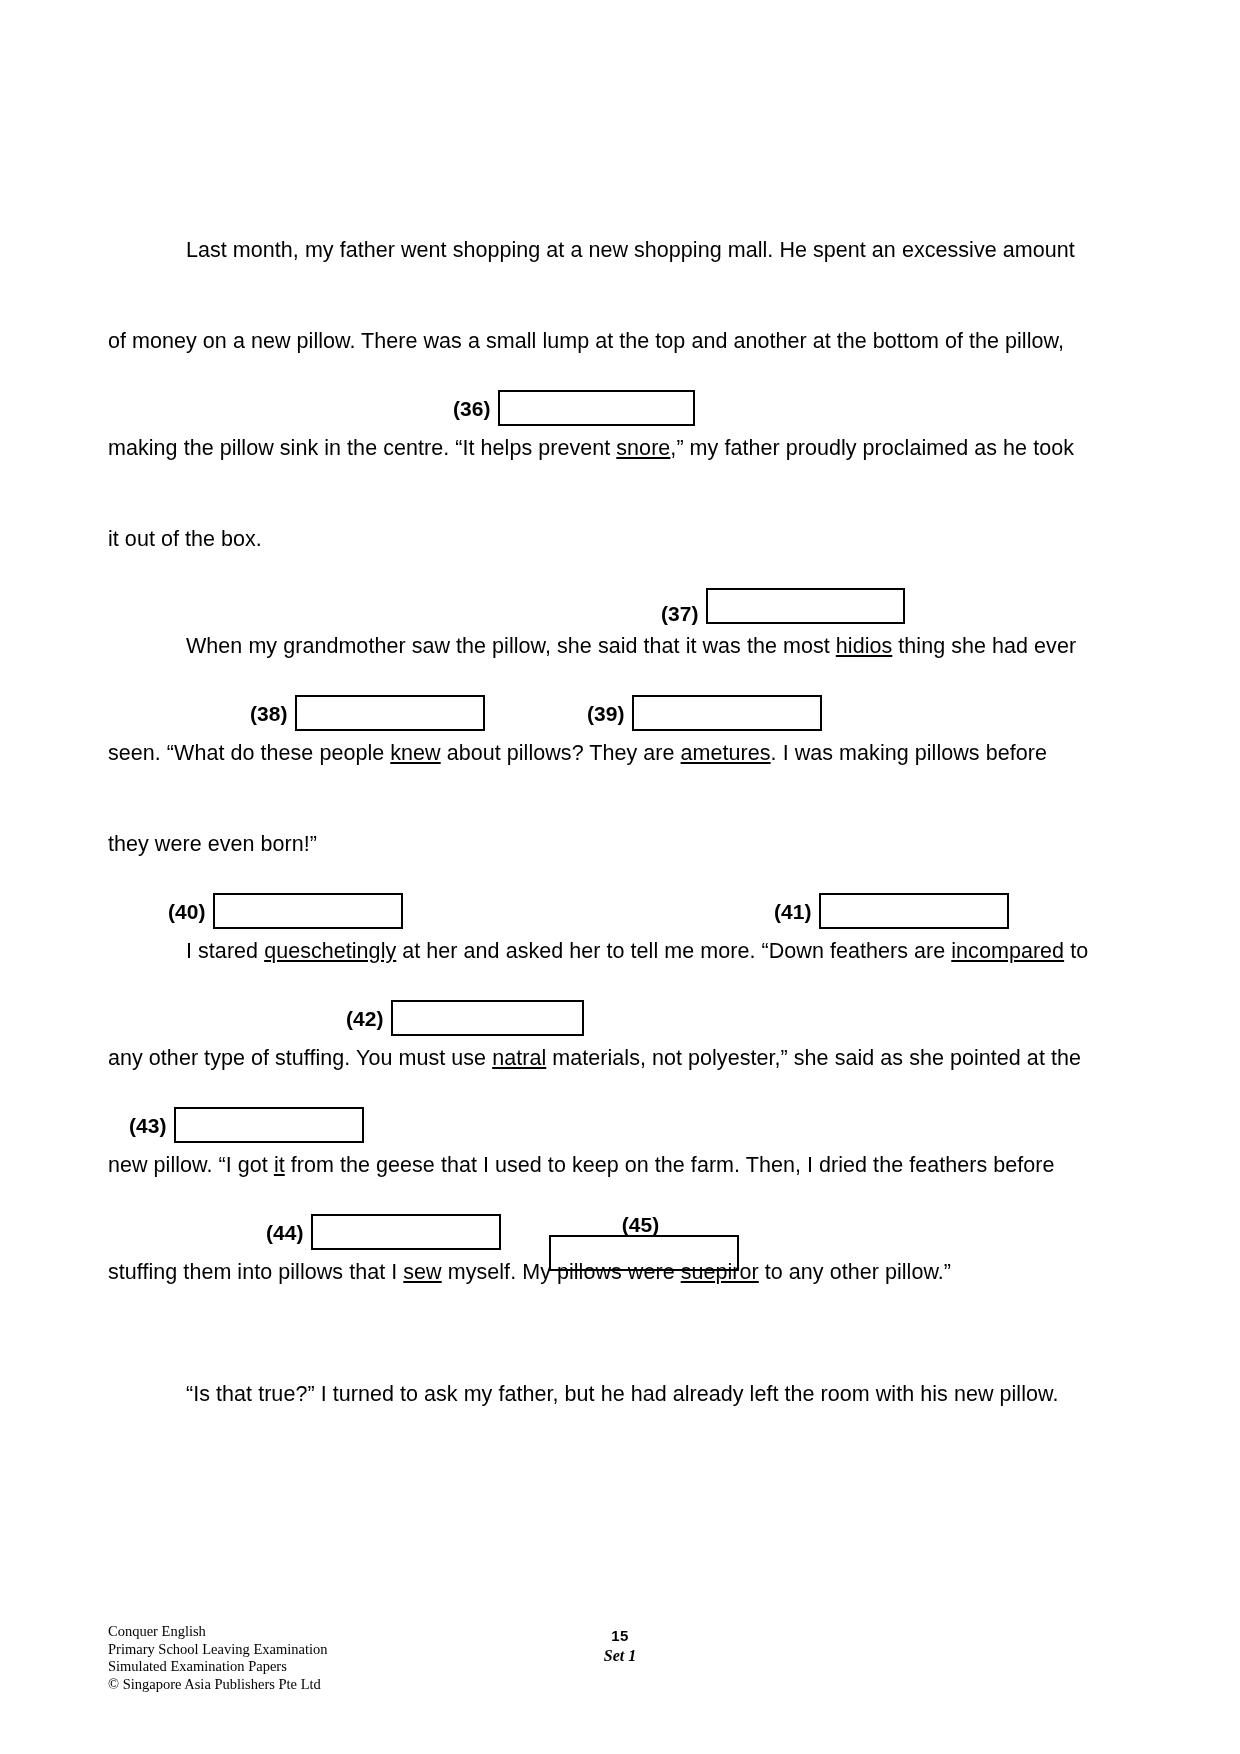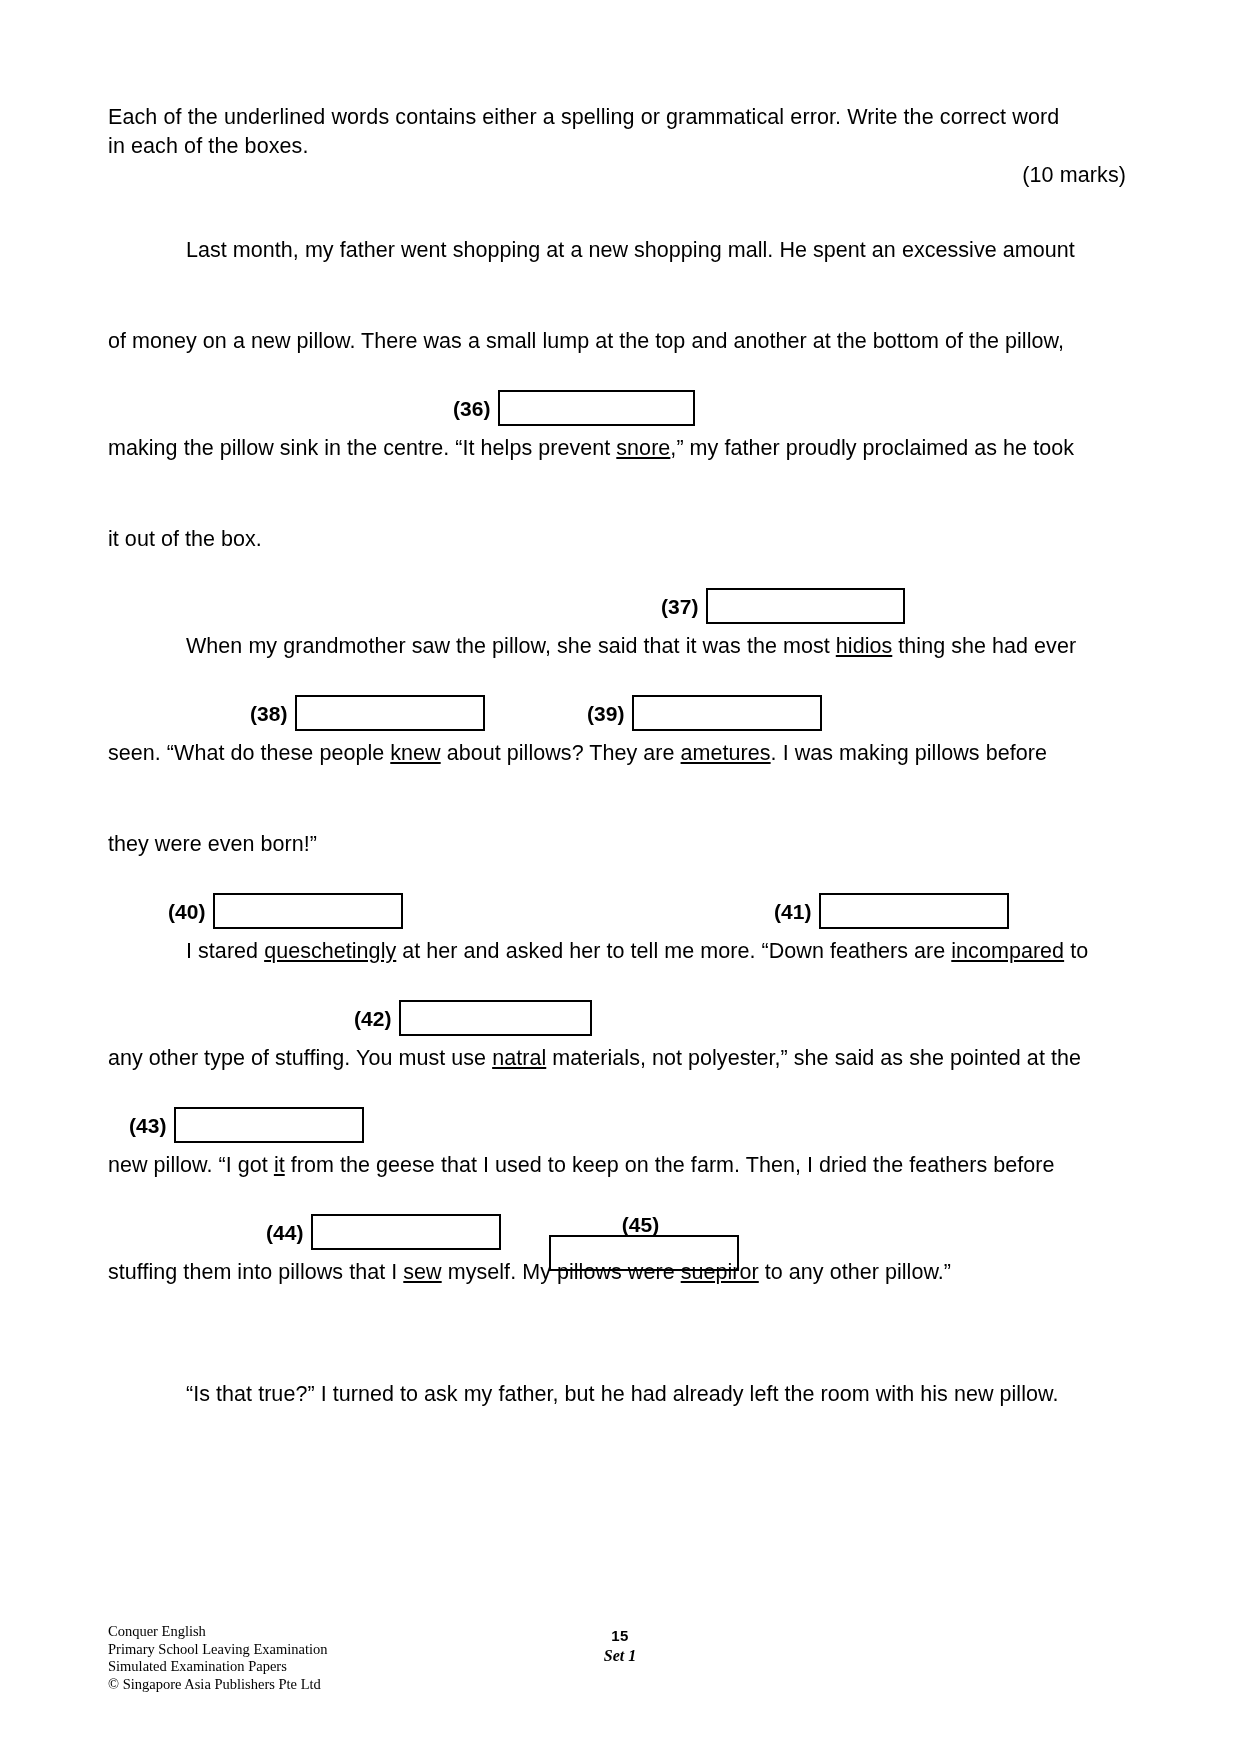--- a/index.html
+++ b/index.html
@@ -113,26 +113,20 @@
     display: block;
     margin-top: 3px;
     font-weight: bold;
   }
 </style>
 </head>
 <body>
 
 <div class="page">
 
-  <div class="instruction">
-    <span>Each of the underlined words contains either a spelling or grammatical error. Write the correct word</span>
-    <br>
-    <span>in each of the boxes.</span>
-    <span class="marks">(10 marks)</span>
-  </div>
 
   <div class="passage">
 
     <div class="text-line indent">
       <span>Last month, my father went shopping at a new shopping mall. He spent an excessive amount</span>
     </div>
     <div class="gap-md"></div>
 
     <div class="text-line">
       <span>of money on a new pillow. There was a small lump at the top and another at the bottom of the pillow,</span>
@@ -150,21 +144,21 @@
       <span>making the pillow sink in the centre. “It helps prevent </span><u class="err">snore</u><span>,” my father proudly proclaimed as he took</span>
     </div>
     <div class="gap-md"></div>
 
     <div class="text-line">
       <span>it out of the box.</span>
     </div>
 
     <div class="gap-box"></div>
     <div class="answer-row">
-      <div class="answer-slot" style="left:553px;">
+      <div class="answer-slot" style="left:553px;align-items:flex-end;">
         <span class="answer-num">(37)</span>
         <span class="answer-box" style="width:199px;"></span>
       </div>
     </div>
 
     <div class="text-line indent">
       <span>When my grandmother saw the pillow, she said that it was the most </span><u class="err">hidios</u><span> thing she had ever</span>
     </div>
 
     <div class="gap-box"></div>
@@ -199,21 +193,21 @@
         <span class="answer-box" style="width:190px;"></span>
       </div>
     </div>
 
     <div class="text-line indent">
       <span>I stared </span><u class="err">queschetingly</u><span> at her and asked her to tell me more. “Down feathers are </span><u class="err">incompared</u><span> to</span>
     </div>
 
     <div class="gap-box"></div>
     <div class="answer-row">
-      <div class="answer-slot" style="left:246px;">
+      <div class="answer-slot" style="left:238px;">
         <span class="answer-num">(42)</span>
         <span class="answer-box" style="width:193px;"></span>
       </div>
     </div>
 
     <div class="text-line">
       <span>any other type of stuffing. You must use </span><u class="err">natral</u><span> materials, not polyester,” she said as she pointed at the</span>
     </div>
 
     <div class="gap-box"></div>

